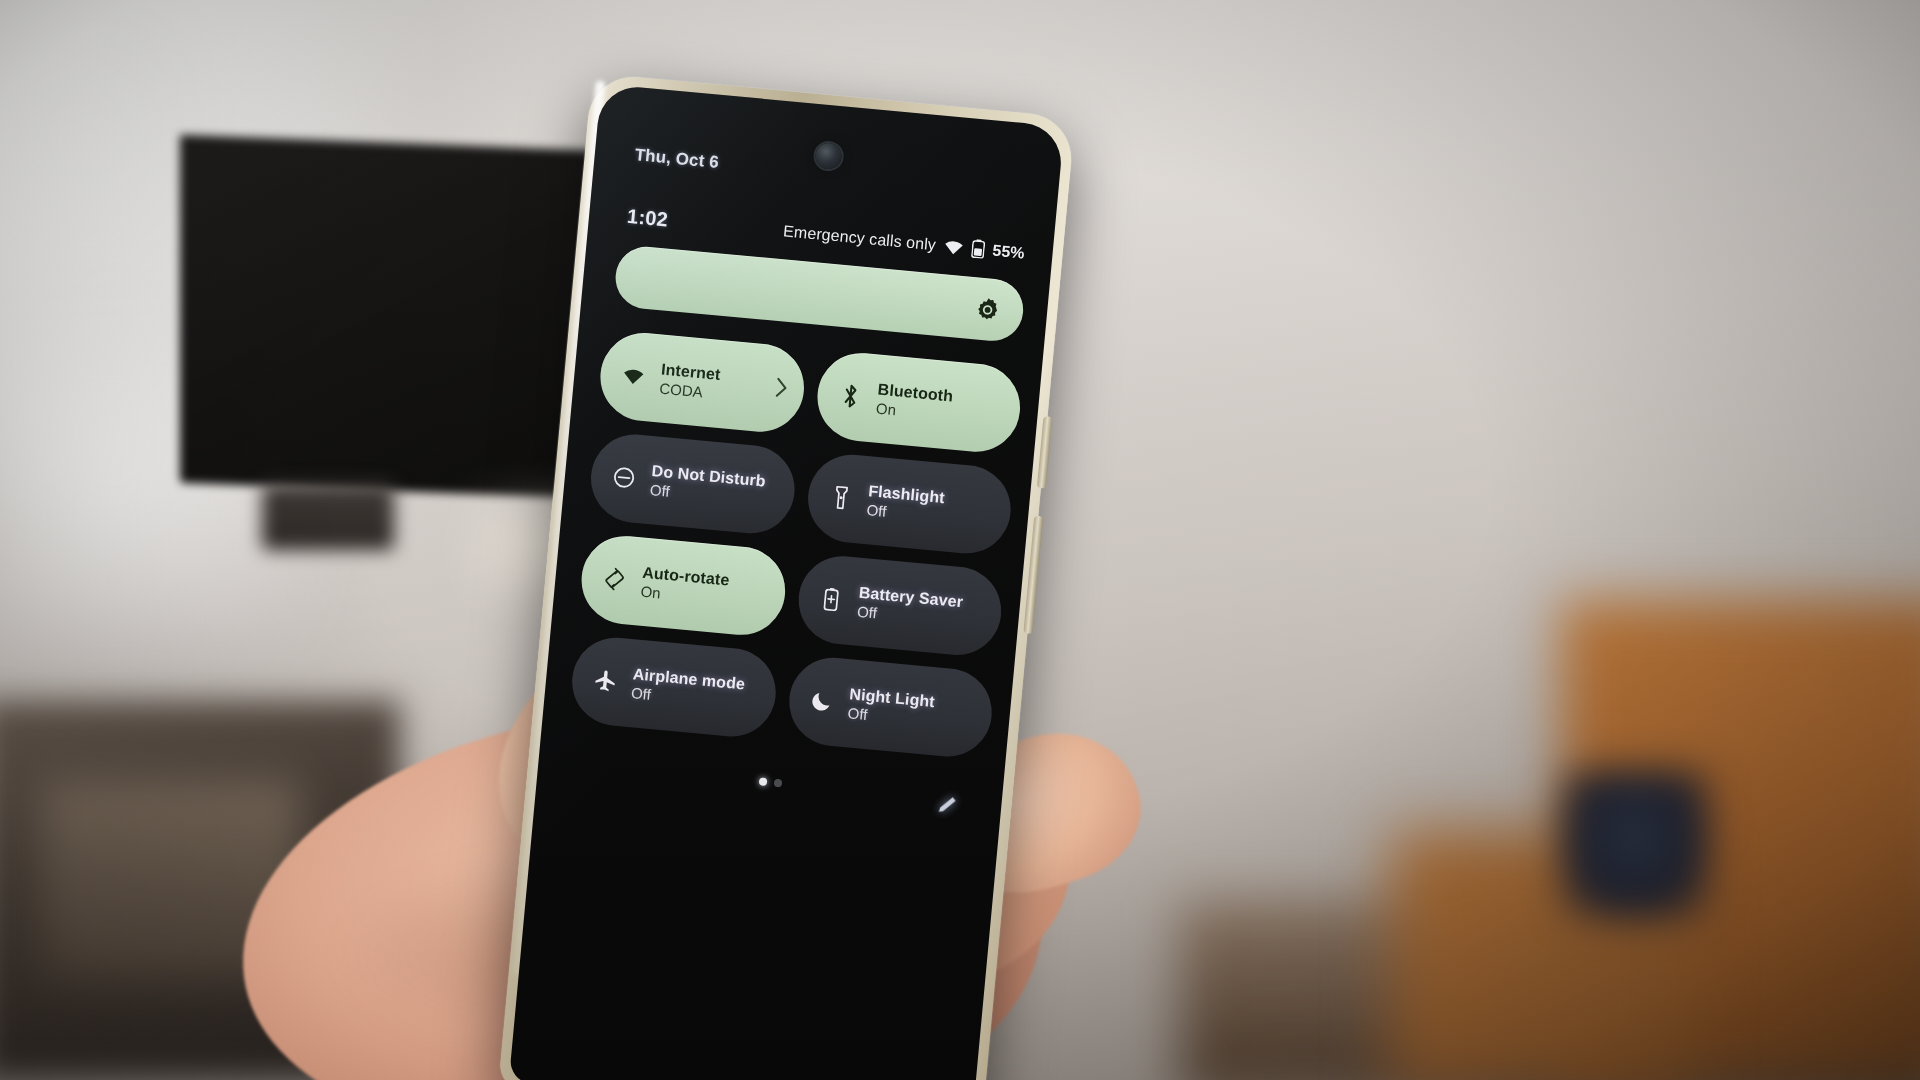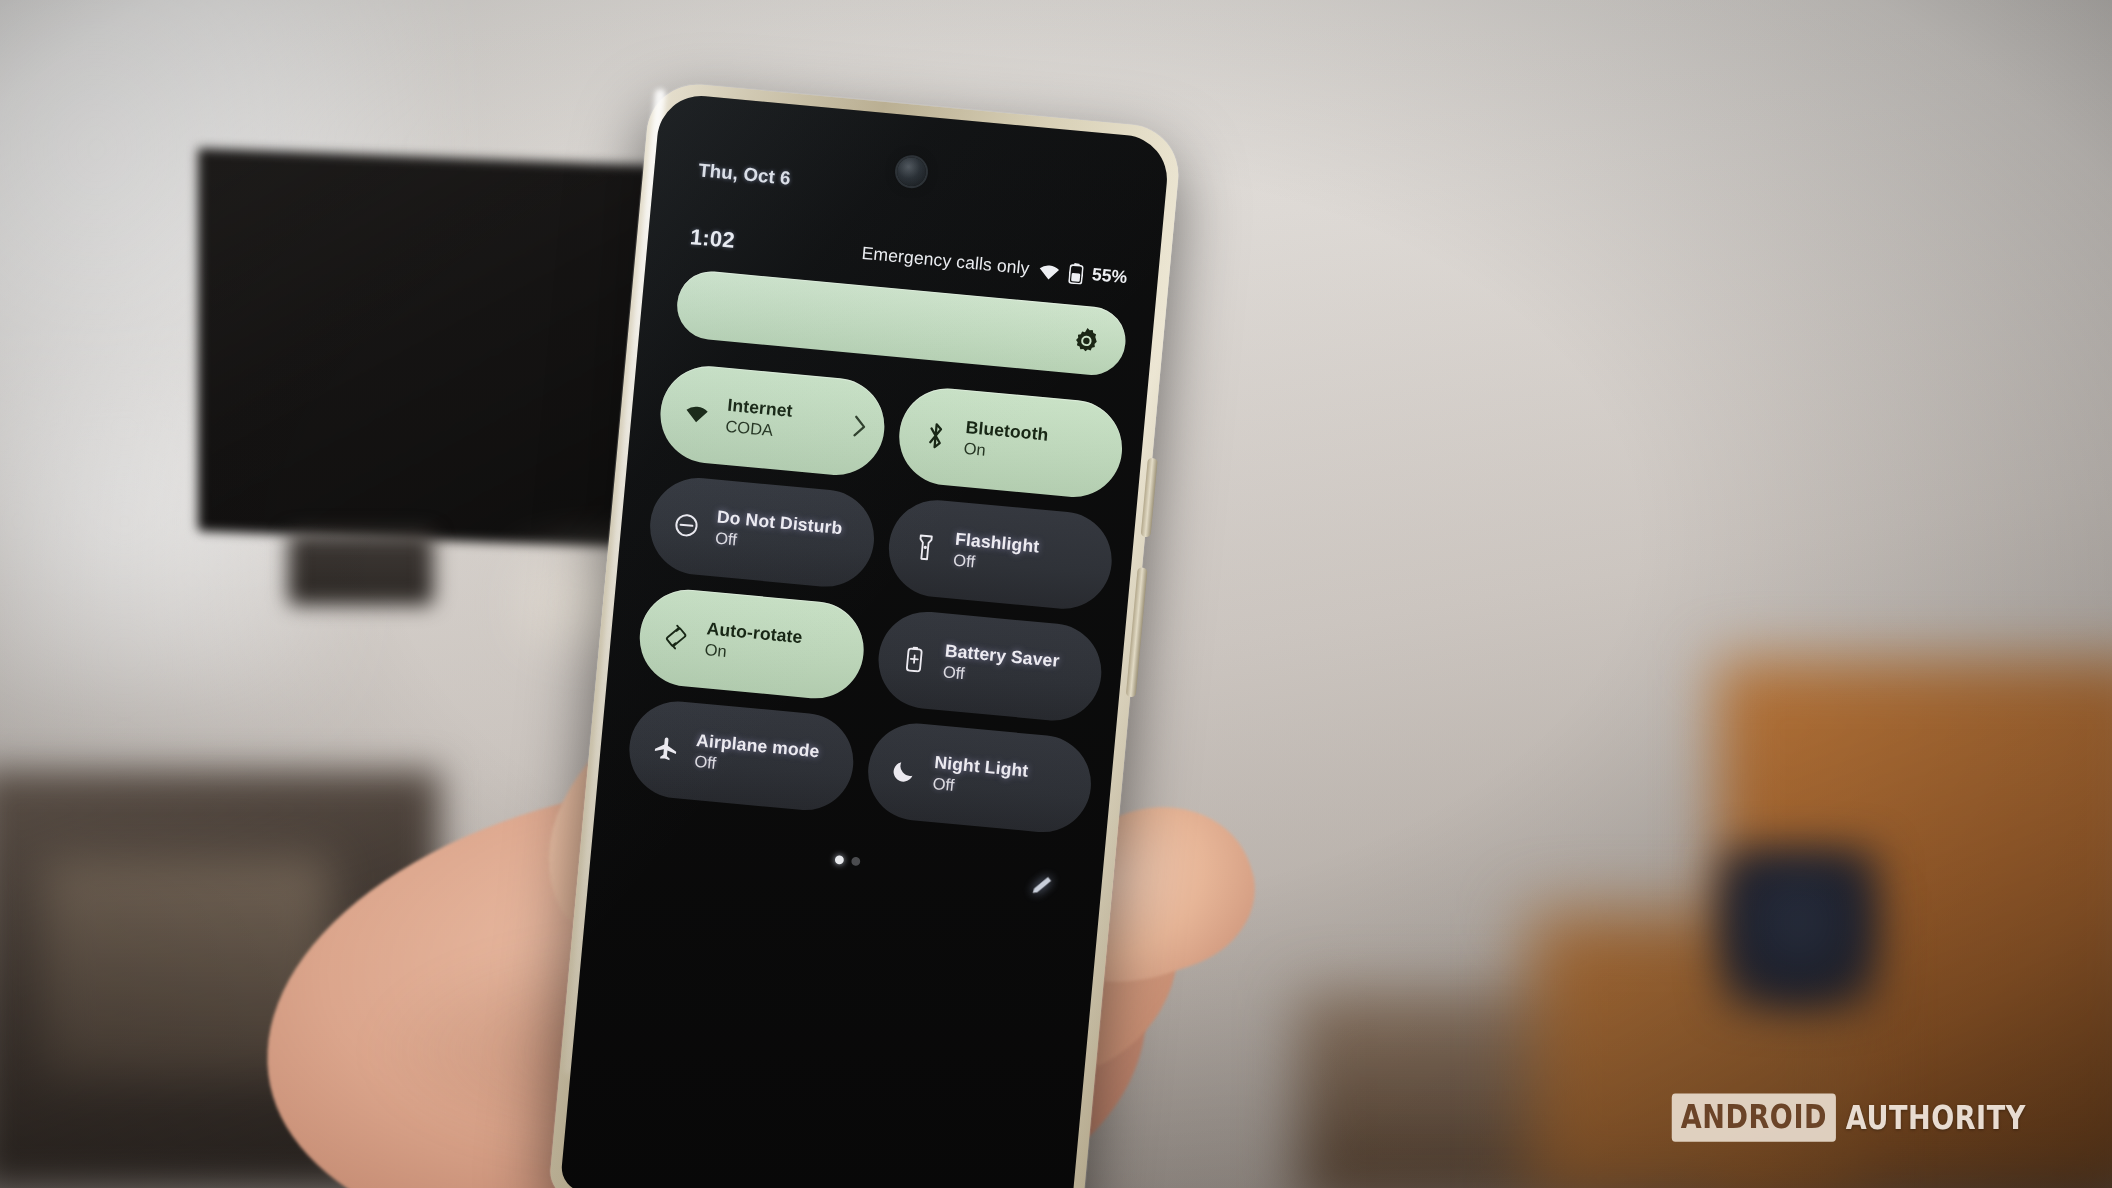--- a/index.html
+++ b/index.html
@@ -656,18 +656,14 @@
         </div>
 
       </div>
 
       <div class="screen-sheen"></div>
     </div>
   </div>
 
   <div class="photo-tone"></div>
 
-  <div class="watermark">
-    <span class="wm-box">ANDROID</span>
-    <span class="wm-text">AUTHORITY</span>
-  </div>
 
 </div>
 
 </body></html>

